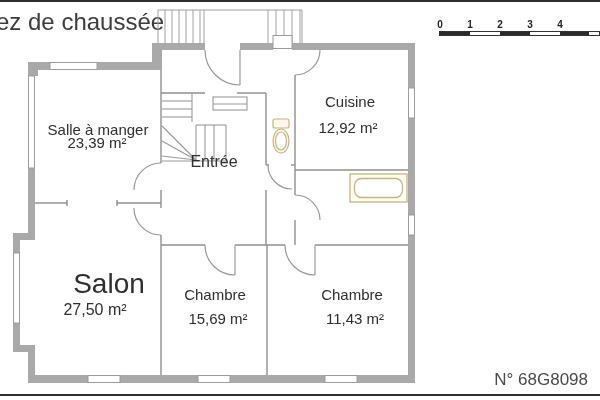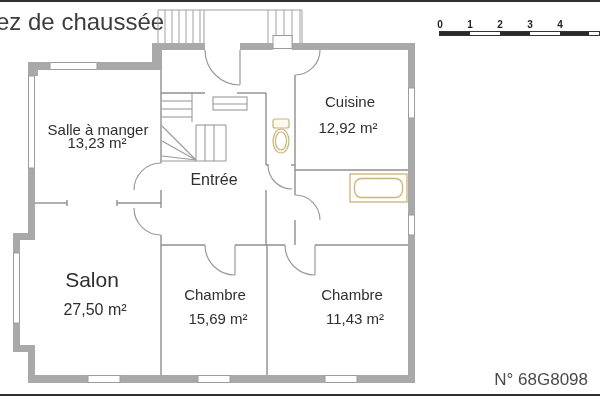--- a/index.html
+++ b/index.html
@@ -16,21 +16,21 @@
   }
   .refnum{
     position:absolute;right:12px;top:370px;font-size:17px;color:#4a4a4a;
     white-space:nowrap;
   }
   .plan-svg{position:absolute;left:0;top:0;}
   .label{
     position:absolute;transform:translateX(-50%);color:#2f2f2f;
     font-size:15px;white-space:nowrap;text-align:center;
   }
-  .label.big{font-size:21px;}
+  .label.big{font-size:28px;margin-left:17px;}
   .label.mid{font-size:16px;}
   .scale-num{
     position:absolute;transform:translateX(-50%);top:19px;
     font-size:10px;font-weight:bold;color:#222;
   }
   .scale-bar{
     position:absolute;left:439px;top:31px;width:161px;height:5px;
     border:1px solid #333;box-sizing:border-box;display:flex;
   }
   .scale-bar .seg{height:100%;}
@@ -176,26 +176,26 @@
     <ellipse cx="281" cy="141" rx="8" ry="12"></ellipse>
     <ellipse cx="281" cy="141" rx="5.5" ry="9" fill="#ffffff"></ellipse>
   </g>
   <g stroke="#c9b37e" stroke-width="1.3">
     <rect x="350" y="174" width="57" height="28" fill="#fffdf4"></rect>
     <rect x="354.5" y="178.5" width="48" height="19" rx="7" fill="#ffffff"></rect>
   </g>
 </svg>
 
 <div class="label" style="left:98px;top:121px">Salle à manger</div>
-<div class="label" style="left:97px;top:134px">13,23 m²</div>
+<div class="label" style="left:97px;top:134px">23,39 m²</div>
 
 <div class="label" style="left:350px;top:93px">Cuisine</div>
 <div class="label" style="left:348px;top:119px">12,92 m²</div>
 
-<div class="label mid" style="left:214px;top:171px">Entrée</div>
+<div class="label mid" style="left:214px;top:153px">Entrée</div>
 
 <div class="label big" style="left:92px;top:268px">Salon</div>
 <div class="label mid" style="left:95px;top:301px">27,50 m²</div>
 
 <div class="label" style="left:215px;top:286px">Chambre</div>
 <div class="label" style="left:218px;top:310px">15,69 m²</div>
 
 <div class="label" style="left:352px;top:286px">Chambre</div>
 <div class="label" style="left:355px;top:310px">11,43 m²</div>
 

